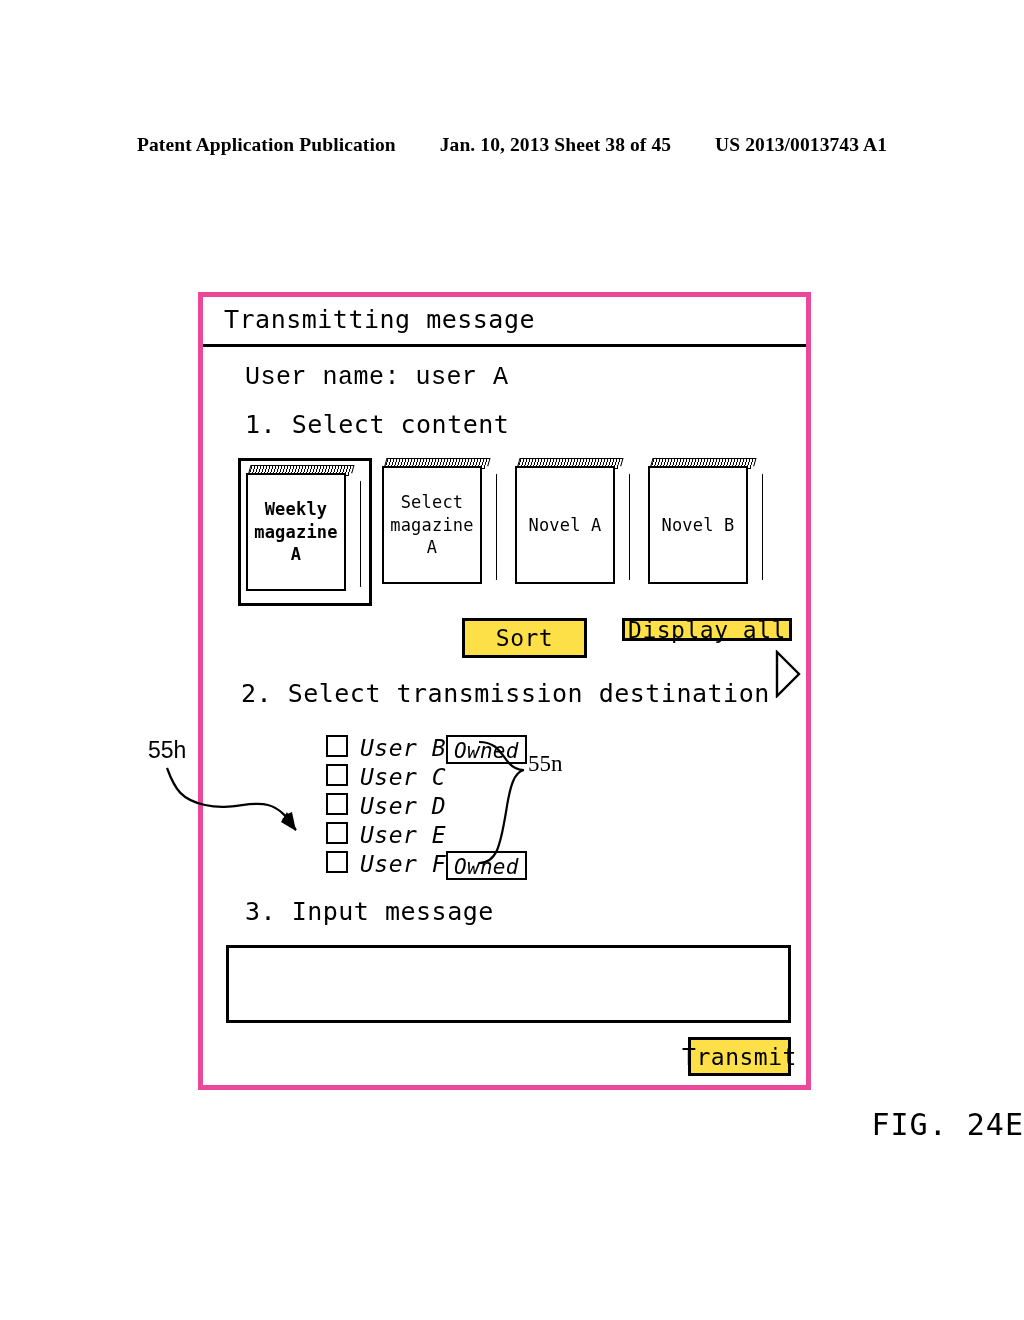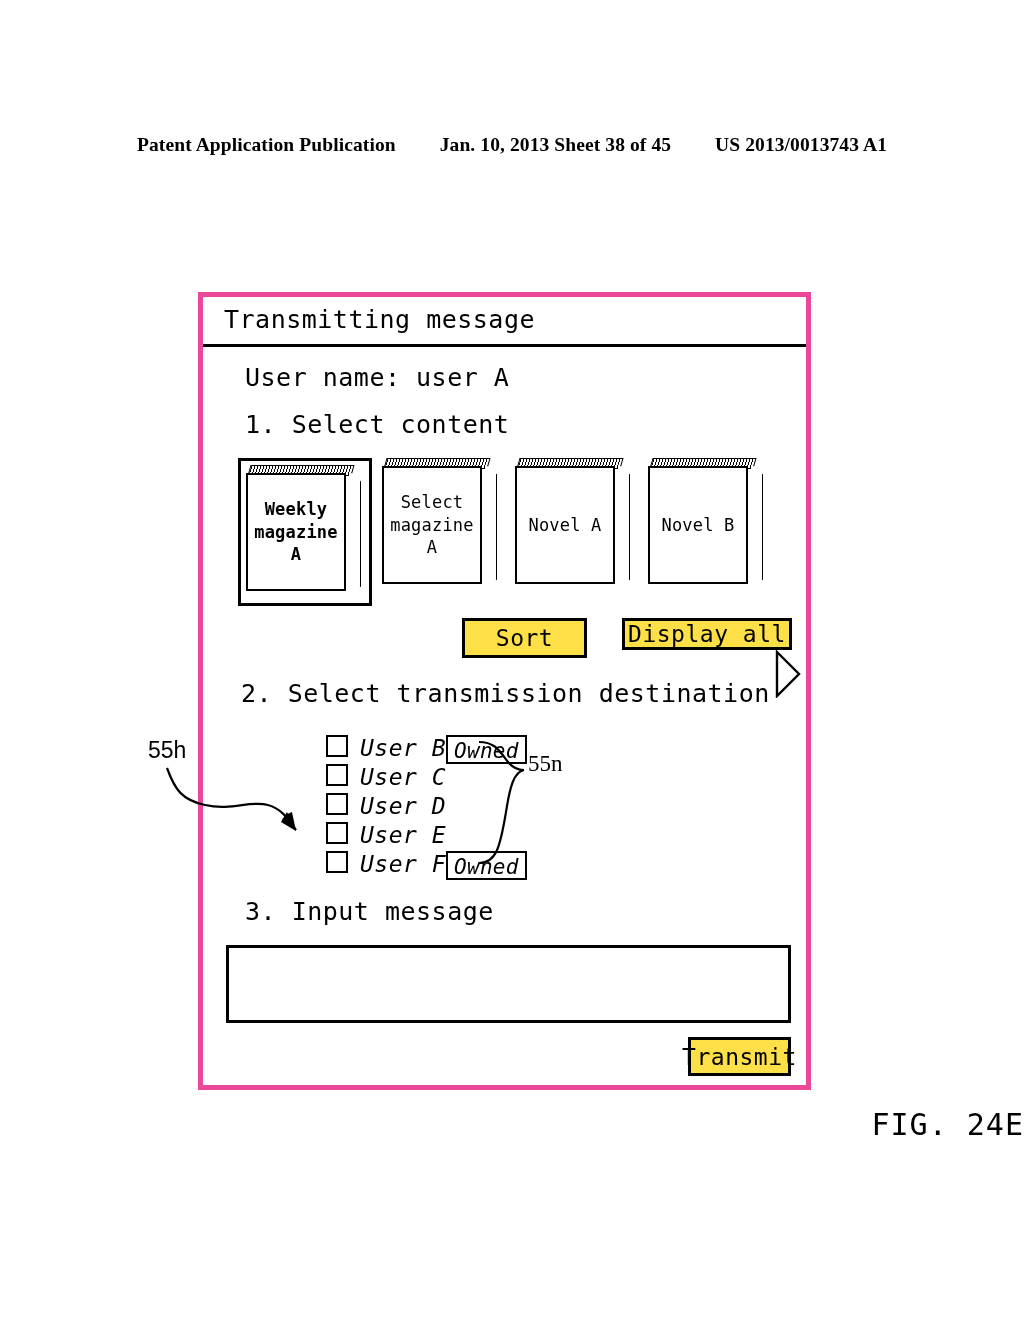--- a/index.html
+++ b/index.html
@@ -65,21 +65,21 @@
     white-space: nowrap;
   }
 
   .body-text {
     position: absolute;
     font-size: 25px;
     letter-spacing: 0.5px;
     white-space: nowrap;
   }
 
-  #username-line  { left: 42px;  top: 66px;  }
+  #username-line  { left: 42px;  top: 66px; font-family: Liberation Mono, monospace;  }
   #step1-label    { left: 42px;  top: 113px; }
   #step2-label    { left: 38px;  top: 382px; }
   #step3-label    { left: 42px;  top: 600px; }
 
   
   #books-row {
     position: absolute;
     left: 0;
     top: 155px;
     width: 100%;
@@ -183,21 +183,21 @@
     box-sizing: border-box;
     background: #fde047;
     display: flex;
     align-items: center;
     justify-content: center;
     font-size: 23px;
     letter-spacing: 0.5px;
     white-space: nowrap;
   }
   #sort-button        { left: 259px; top: 321px; width: 125px; height: 40px; }
-  #display-all-button { left: 419px; top: 321px; width: 170px; height: 32px; }
+  #display-all-button { left: 419px; top: 321px; width: 170px; height: 23px; }
 
   
   #dest-list {
     position: absolute;
     left: 123px;
     top: 438px;
     width: 300px;
   }
   .dest-row {
     position: relative;

